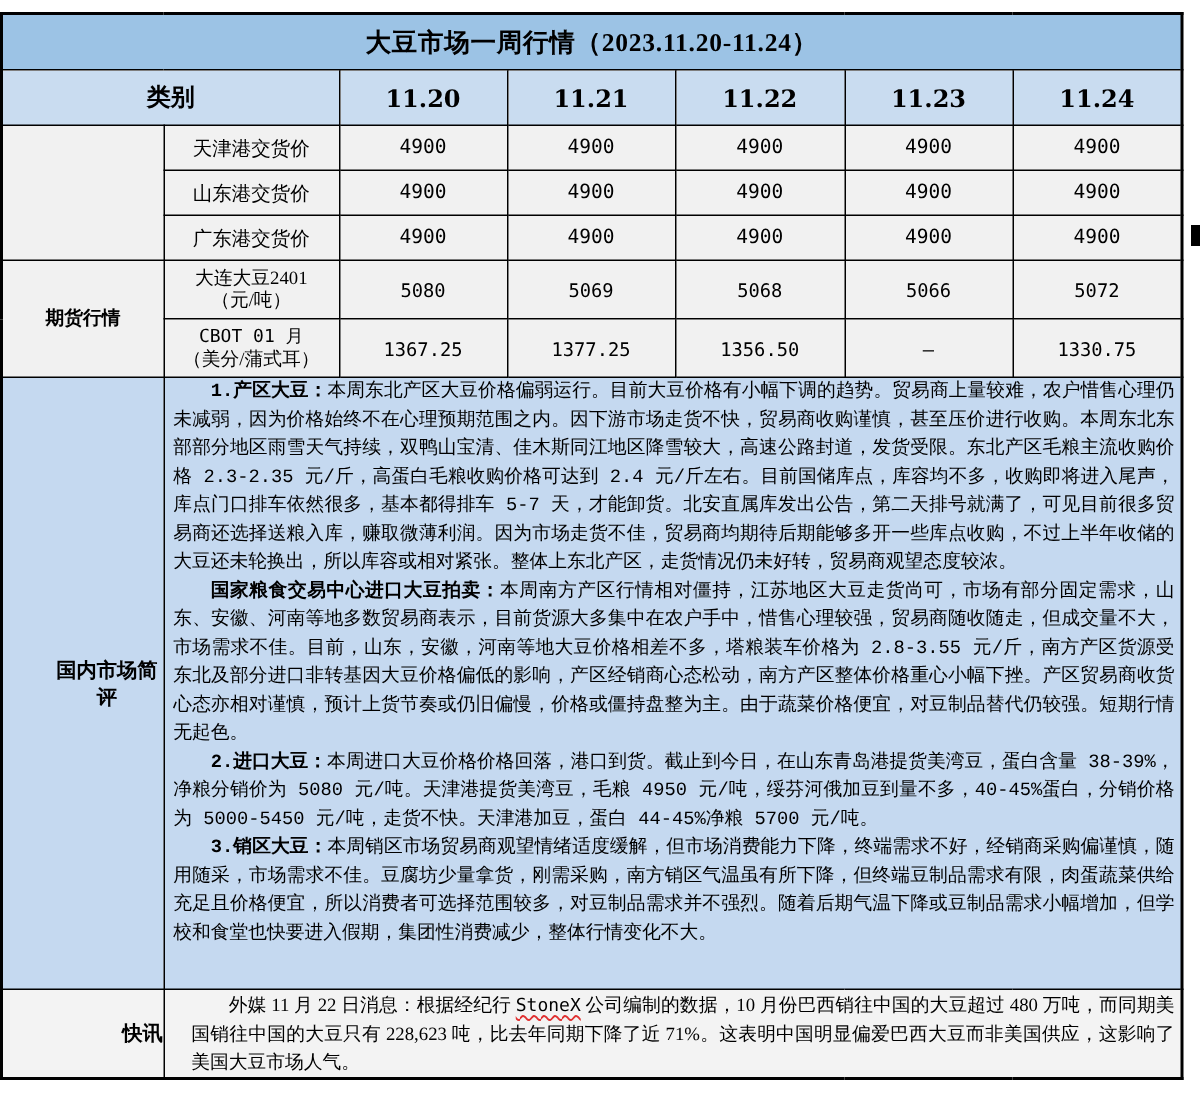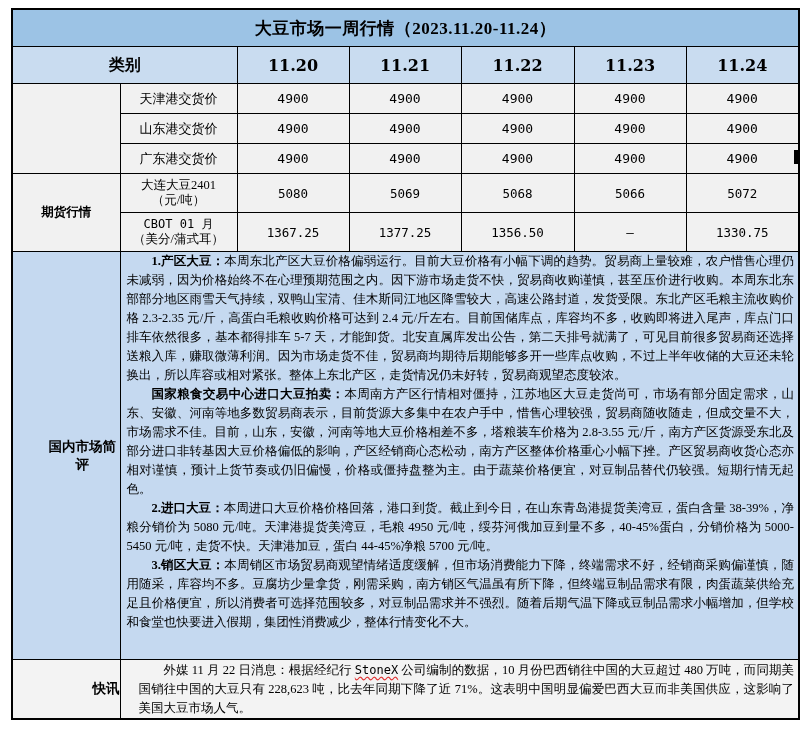--- a/index.html
+++ b/index.html
@@ -1,39 +1,39 @@
 <!DOCTYPE html>
 <html><head>
 <meta charset="utf-8">
 <style>
   html,body{margin:0;padding:0;background:#ffffff;width:800px;height:730px;overflow:hidden;
     font-family:"Liberation Serif","DejaVu Serif",serif;color:#000;}
   .canvas{position:relative;width:800px;height:730px;}
-  .sheet{position:absolute;left:11px;top:8px;border-radius:16px;}
+  .sheet{position:absolute;left:0;top:8px;border-radius:16px;}
   table.market{border-collapse:collapse;table-layout:fixed;width:787px;border:2px solid #000;}
   table.market td,table.market th{border:1.5px solid #000;padding:0;overflow:hidden;}
 
   .title-row td{background:#9cc3e5;height:36px;text-align:center;vertical-align:middle;
     font-size:17px;font-weight:bold;letter-spacing:.5px;}
   .head-row td{background:#c9dcf0;height:36px;text-align:center;vertical-align:middle;
     font-size:16px;font-weight:bold;}
   .date-cell{font-family:"DejaVu Serif","Liberation Serif",serif;}
 
   .spot-row td{background:#f1f1f1;height:29px;text-align:center;vertical-align:middle;font-size:13px;}
   .fut-row td{background:#f1f1f1;height:38px;text-align:center;vertical-align:middle;font-size:12.5px;}
   .group-label{background:#f1f1f1;text-align:center;vertical-align:middle;
     font-size:13.5px;font-weight:bold;}
   .num{font-family:"DejaVu Sans Mono","Liberation Mono",monospace;font-size:12px;}
   .sub-label{line-height:15px;}
 
   .comment-row .label-cell{background:#c5d9f0;text-align:center;vertical-align:middle;
     font-size:13.5px;font-weight:bold;padding-left:32px;}
   .comment-row .content-cell{background:#c5d9f0;vertical-align:top;height:407px;}
   .comment-row p{margin:0;padding:0 4px 0 6px;text-indent:2em;text-align:justify;
-    font-size:12.5px;line-height:19px;}
+    font-size:12.5px;line-height:19px;font-family:Liberation Mono, monospace;}
   .comment-row p .lead{font-weight:bold;}
 
   .news-row .label-cell{background:#f3f3f3;text-align:right;vertical-align:middle;
     font-size:13.5px;font-weight:bold;}
   .news-row .content-cell{background:#f3f3f3;vertical-align:top;height:57px;padding-left:12px;}
   .news-row p{margin:0;padding:1px 4px 0 6px;text-indent:2em;text-align:justify;
     font-size:12.5px;line-height:19px;}
   .brand{text-decoration:underline;text-decoration-style:wavy;text-decoration-color:#e03131;
     text-underline-offset:2px;}
 
@@ -118,21 +118,21 @@
         <td class="num">—</td>
         <td class="num">1330.75</td>
       </tr>
 
       <tr class="comment-row">
         <td class="label-cell">国内市场简评</td>
         <td colspan="6" class="content-cell">
           <p><span class="lead">1.产区大豆：</span><span>本周东北产区大豆价格偏弱运行。目前大豆价格有小幅下调的趋势。贸易商上量较难，农户惜售心理仍未减弱，因为价格始终不在心理预期范围之内。因下游市场走货不快，贸易商收购谨慎，甚至压价进行收购。本周东北东部部分地区雨雪天气持续，双鸭山宝清、佳木斯同江地区降雪较大，高速公路封道，发货受限。东北产区毛粮主流收购价格 2.3-2.35 元/斤，高蛋白毛粮收购价格可达到 2.4 元/斤左右。目前国储库点，库容均不多，收购即将进入尾声，库点门口排车依然很多，基本都得排车 5-7 天，才能卸货。北安直属库发出公告，第二天排号就满了，可见目前很多贸易商还选择送粮入库，赚取微薄利润。因为市场走货不佳，贸易商均期待后期能够多开一些库点收购，不过上半年收储的大豆还未轮换出，所以库容或相对紧张。整体上东北产区，走货情况仍未好转，贸易商观望态度较浓。</span></p>
           <p><span class="lead">国家粮食交易中心进口大豆拍卖：</span><span>本周南方产区行情相对僵持，江苏地区大豆走货尚可，市场有部分固定需求，山东、安徽、河南等地多数贸易商表示，目前货源大多集中在农户手中，惜售心理较强，贸易商随收随走，但成交量不大，市场需求不佳。目前，山东，安徽，河南等地大豆价格相差不多，塔粮装车价格为 2.8-3.55 元/斤，南方产区货源受东北及部分进口非转基因大豆价格偏低的影响，产区经销商心态松动，南方产区整体价格重心小幅下挫。产区贸易商收货心态亦相对谨慎，预计上货节奏或仍旧偏慢，价格或僵持盘整为主。由于蔬菜价格便宜，对豆制品替代仍较强。短期行情无起色。</span></p>
           <p><span class="lead">2.进口大豆：</span><span>本周进口大豆价格价格回落，港口到货。截止到今日，在山东青岛港提货美湾豆，蛋白含量 38-39%，净粮分销价为 5080 元/吨。天津港提货美湾豆，毛粮 4950 元/吨，绥芬河俄加豆到量不多，40-45%蛋白，分销价格为 5000-5450 元/吨，走货不快。天津港加豆，蛋白 44-45%净粮 5700 元/吨。</span></p>
-          <p><span class="lead">3.销区大豆：</span><span>本周销区市场贸易商观望情绪适度缓解，但市场消费能力下降，终端需求不好，经销商采购偏谨慎，随用随采，库容均不多。豆腐坊少量拿货，刚需采购，南方销区气温虽有所下降，但终端豆制品需求有限，肉蛋蔬菜供给充足且价格便宜，所以消费者可选择范围较多，对豆制品需求并不强烈。随着后期气温下降或豆制品需求小幅增加，但学校和食堂也快要进入假期，集团性消费减少，整体行情变化不大。</span></p>
+          <p><span class="lead">3.销区大豆：</span><span>本周销区市场贸易商观望情绪适度缓解，但市场消费能力下降，终端需求不好，经销商采购偏谨慎，随用随采，市场需求不佳。豆腐坊少量拿货，刚需采购，南方销区气温虽有所下降，但终端豆制品需求有限，肉蛋蔬菜供给充足且价格便宜，所以消费者可选择范围较多，对豆制品需求并不强烈。随着后期气温下降或豆制品需求小幅增加，但学校和食堂也快要进入假期，集团性消费减少，整体行情变化不大。</span></p>
         </td>
       </tr>
 
       <tr class="news-row">
         <td class="label-cell">快讯</td>
         <td colspan="6" class="content-cell">
           <p><span>外媒 11 月 22 日消息：根据经纪行 </span><span class="brand num">StoneX</span><span> 公司编制的数据，10 月份巴西销往中国的大豆超过 480 万吨，而同期美国销往中国的大豆只有 228,623 吨，比去年同期下降了近 71%。这表明中国明显偏爱巴西大豆而非美国供应，这影响了美国大豆市场人气。</span></p>
         </td>
       </tr>
     </tbody>

